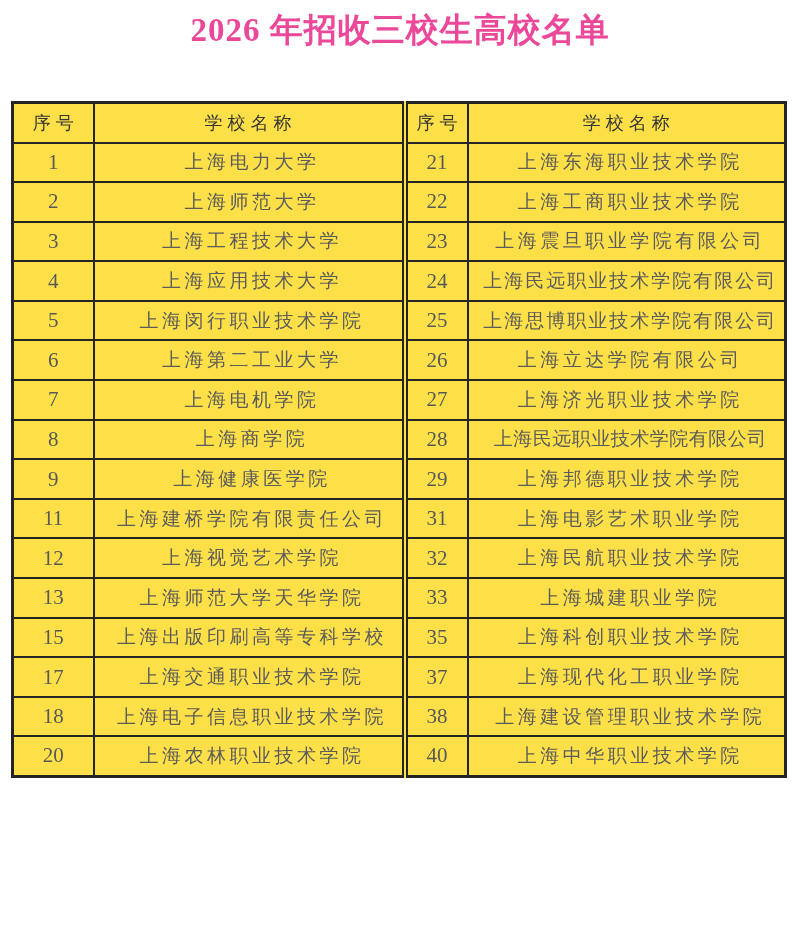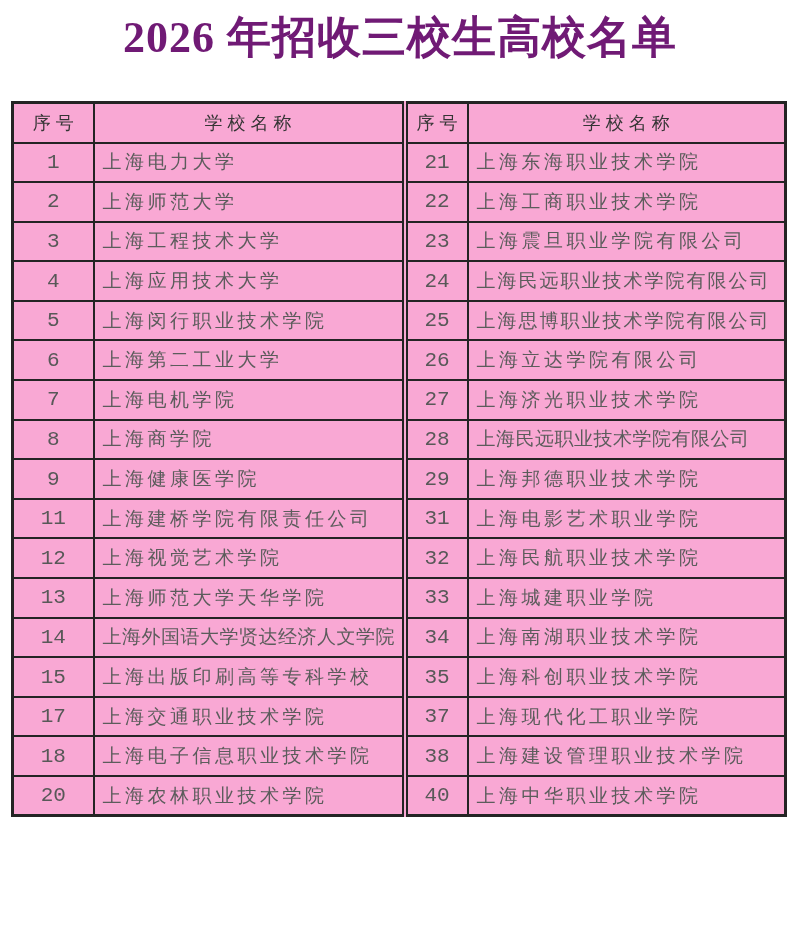--- a/index.html
+++ b/index.html
@@ -13,35 +13,34 @@
     position: relative;
     font-family: "Liberation Serif", "DejaVu Serif", serif;
     overflow: hidden;
   }
   .doc-title {
     position: absolute;
     top: 8px;
     left: 0;
     width: 100%;
     text-align: center;
-    font-size: 44px;
+    font-size: 33px;
     font-weight: 700;
-    color: #701a75;
+    color: #ec4899;
     letter-spacing: 1px;
     white-space: nowrap;
   }
   table.school-table {
     position: absolute;
     left: 11px;
     top: 101px;
     width: 773px;
     border-collapse: collapse;
     table-layout: fixed;
-    background: #f9a8d4;
-    font-family: Liberation Mono, monospace;
+    background: #fde047;
   }
   table.school-table, table.school-table th, table.school-table td {
     border: 2px solid #242424;
   }
   table.school-table {
     border-width: 3px;
   }
   
   table.school-table th.mid-left, table.school-table td.mid-left {
     border-left: 6px double #242424;
@@ -60,21 +59,21 @@
   td.num-cell {
     font-size: 21px;
     color: #585858;
     text-align: center;
     vertical-align: middle;
   }
   td.name-cell {
     font-size: 19px;
     color: #5c5c5c;
     letter-spacing: 3.5px;
-    text-align: left;
+    text-align: center;
     vertical-align: middle;
     padding: 0 0 0 8px;
     white-space: nowrap;
     overflow: hidden;
   }
   td.name-cell.tight1 { letter-spacing: 2px; }
   td.name-cell.tight2 { letter-spacing: 0.5px; }
 </style>
 </head>
 <body>
@@ -163,26 +162,20 @@
         <td class="num-cell mid-left">32</td>
         <td class="name-cell">上海民航职业技术学院</td>
       </tr>
       <tr>
         <td class="num-cell">13</td>
         <td class="name-cell">上海师范大学天华学院</td>
         <td class="num-cell mid-left">33</td>
         <td class="name-cell">上海城建职业学院</td>
       </tr>
       <tr>
-        <td class="num-cell">14</td>
-        <td class="name-cell tight2">上海外国语大学贤达经济人文学院</td>
-        <td class="num-cell mid-left">34</td>
-        <td class="name-cell">上海南湖职业技术学院</td>
-      </tr>
-      <tr>
         <td class="num-cell">15</td>
         <td class="name-cell">上海出版印刷高等专科学校</td>
         <td class="num-cell mid-left">35</td>
         <td class="name-cell">上海科创职业技术学院</td>
       </tr>
       <tr>
         <td class="num-cell">17</td>
         <td class="name-cell">上海交通职业技术学院</td>
         <td class="num-cell mid-left">37</td>
         <td class="name-cell">上海现代化工职业学院</td>

